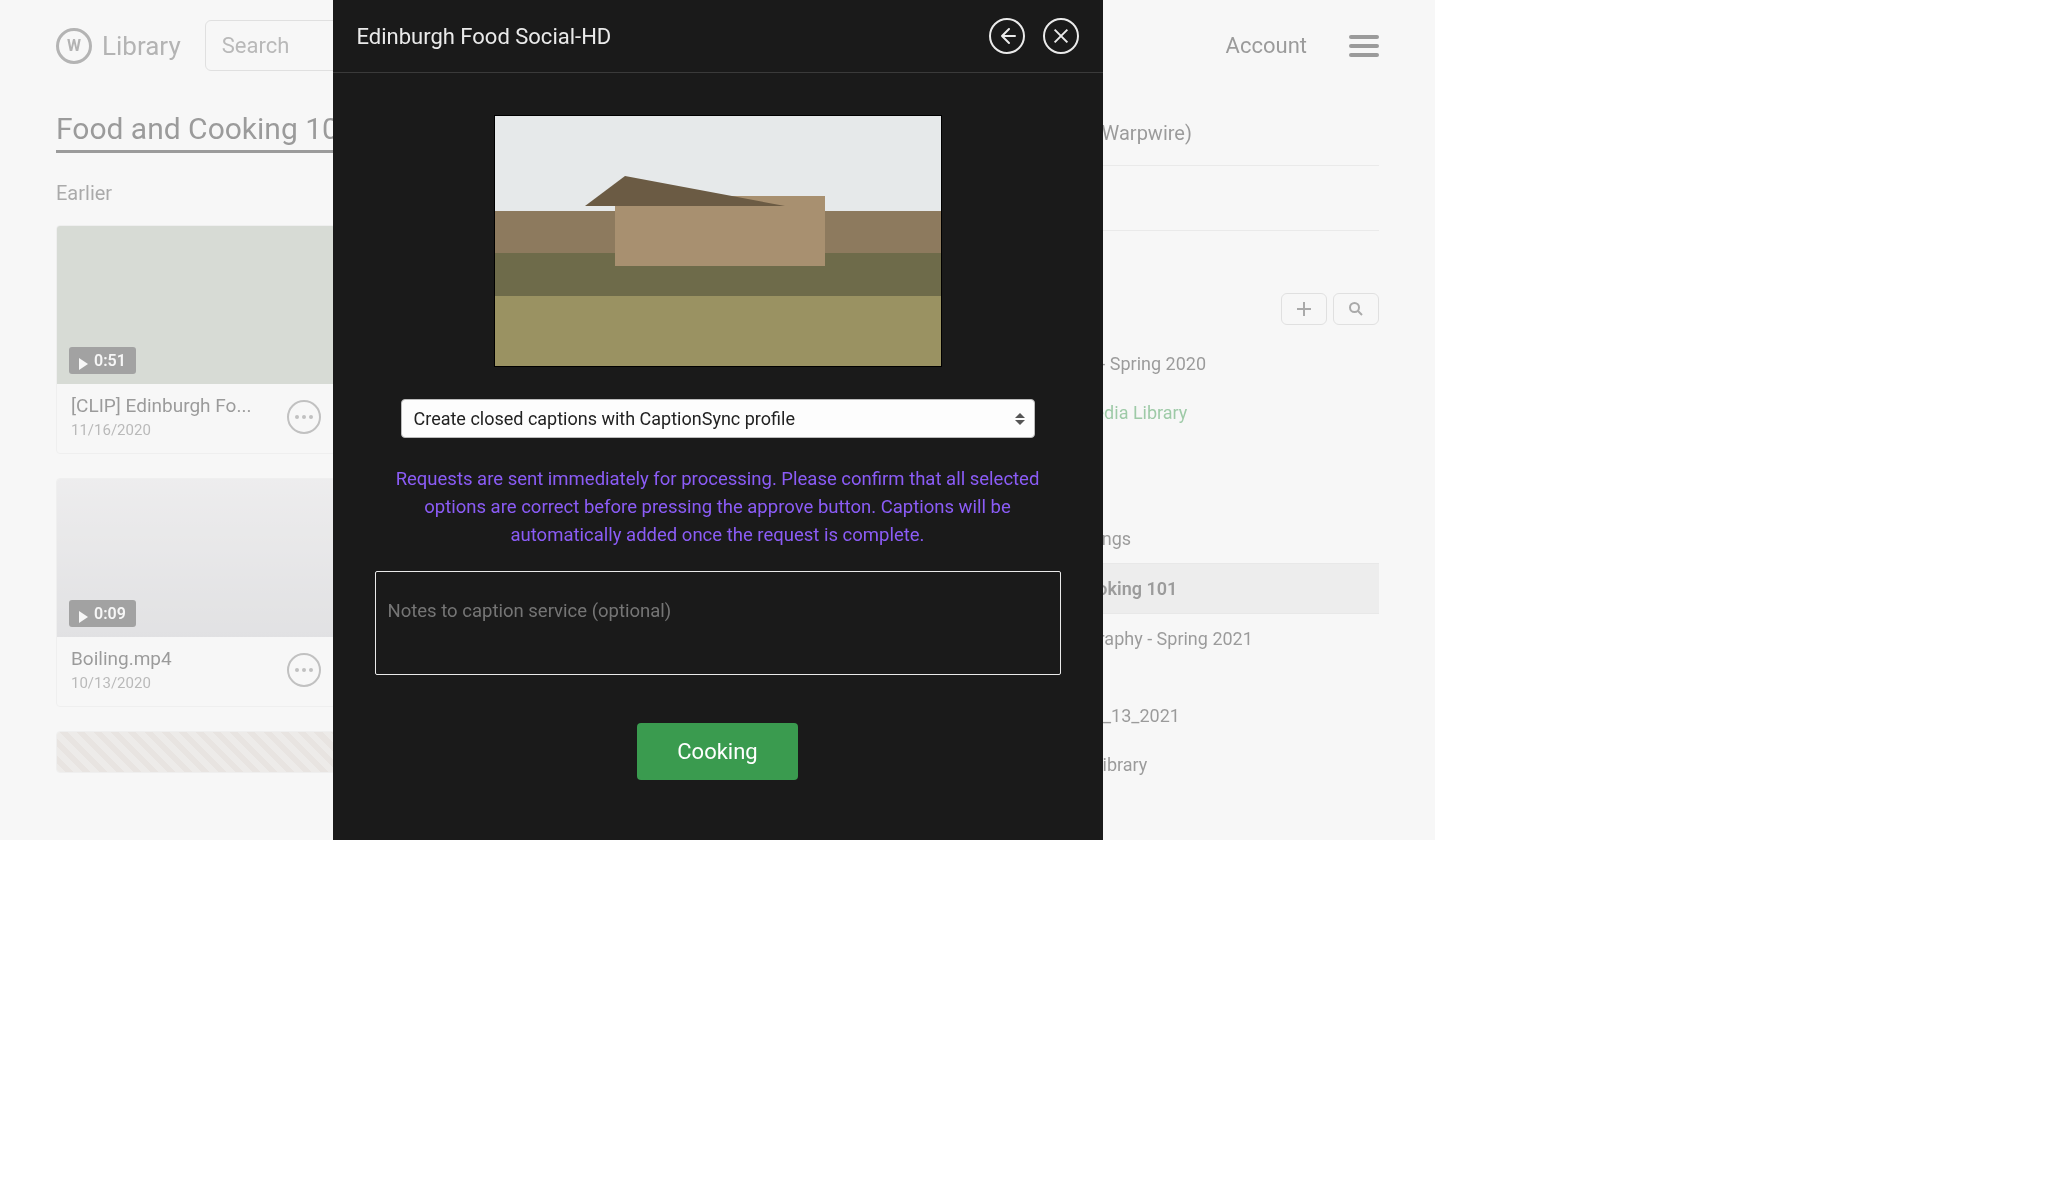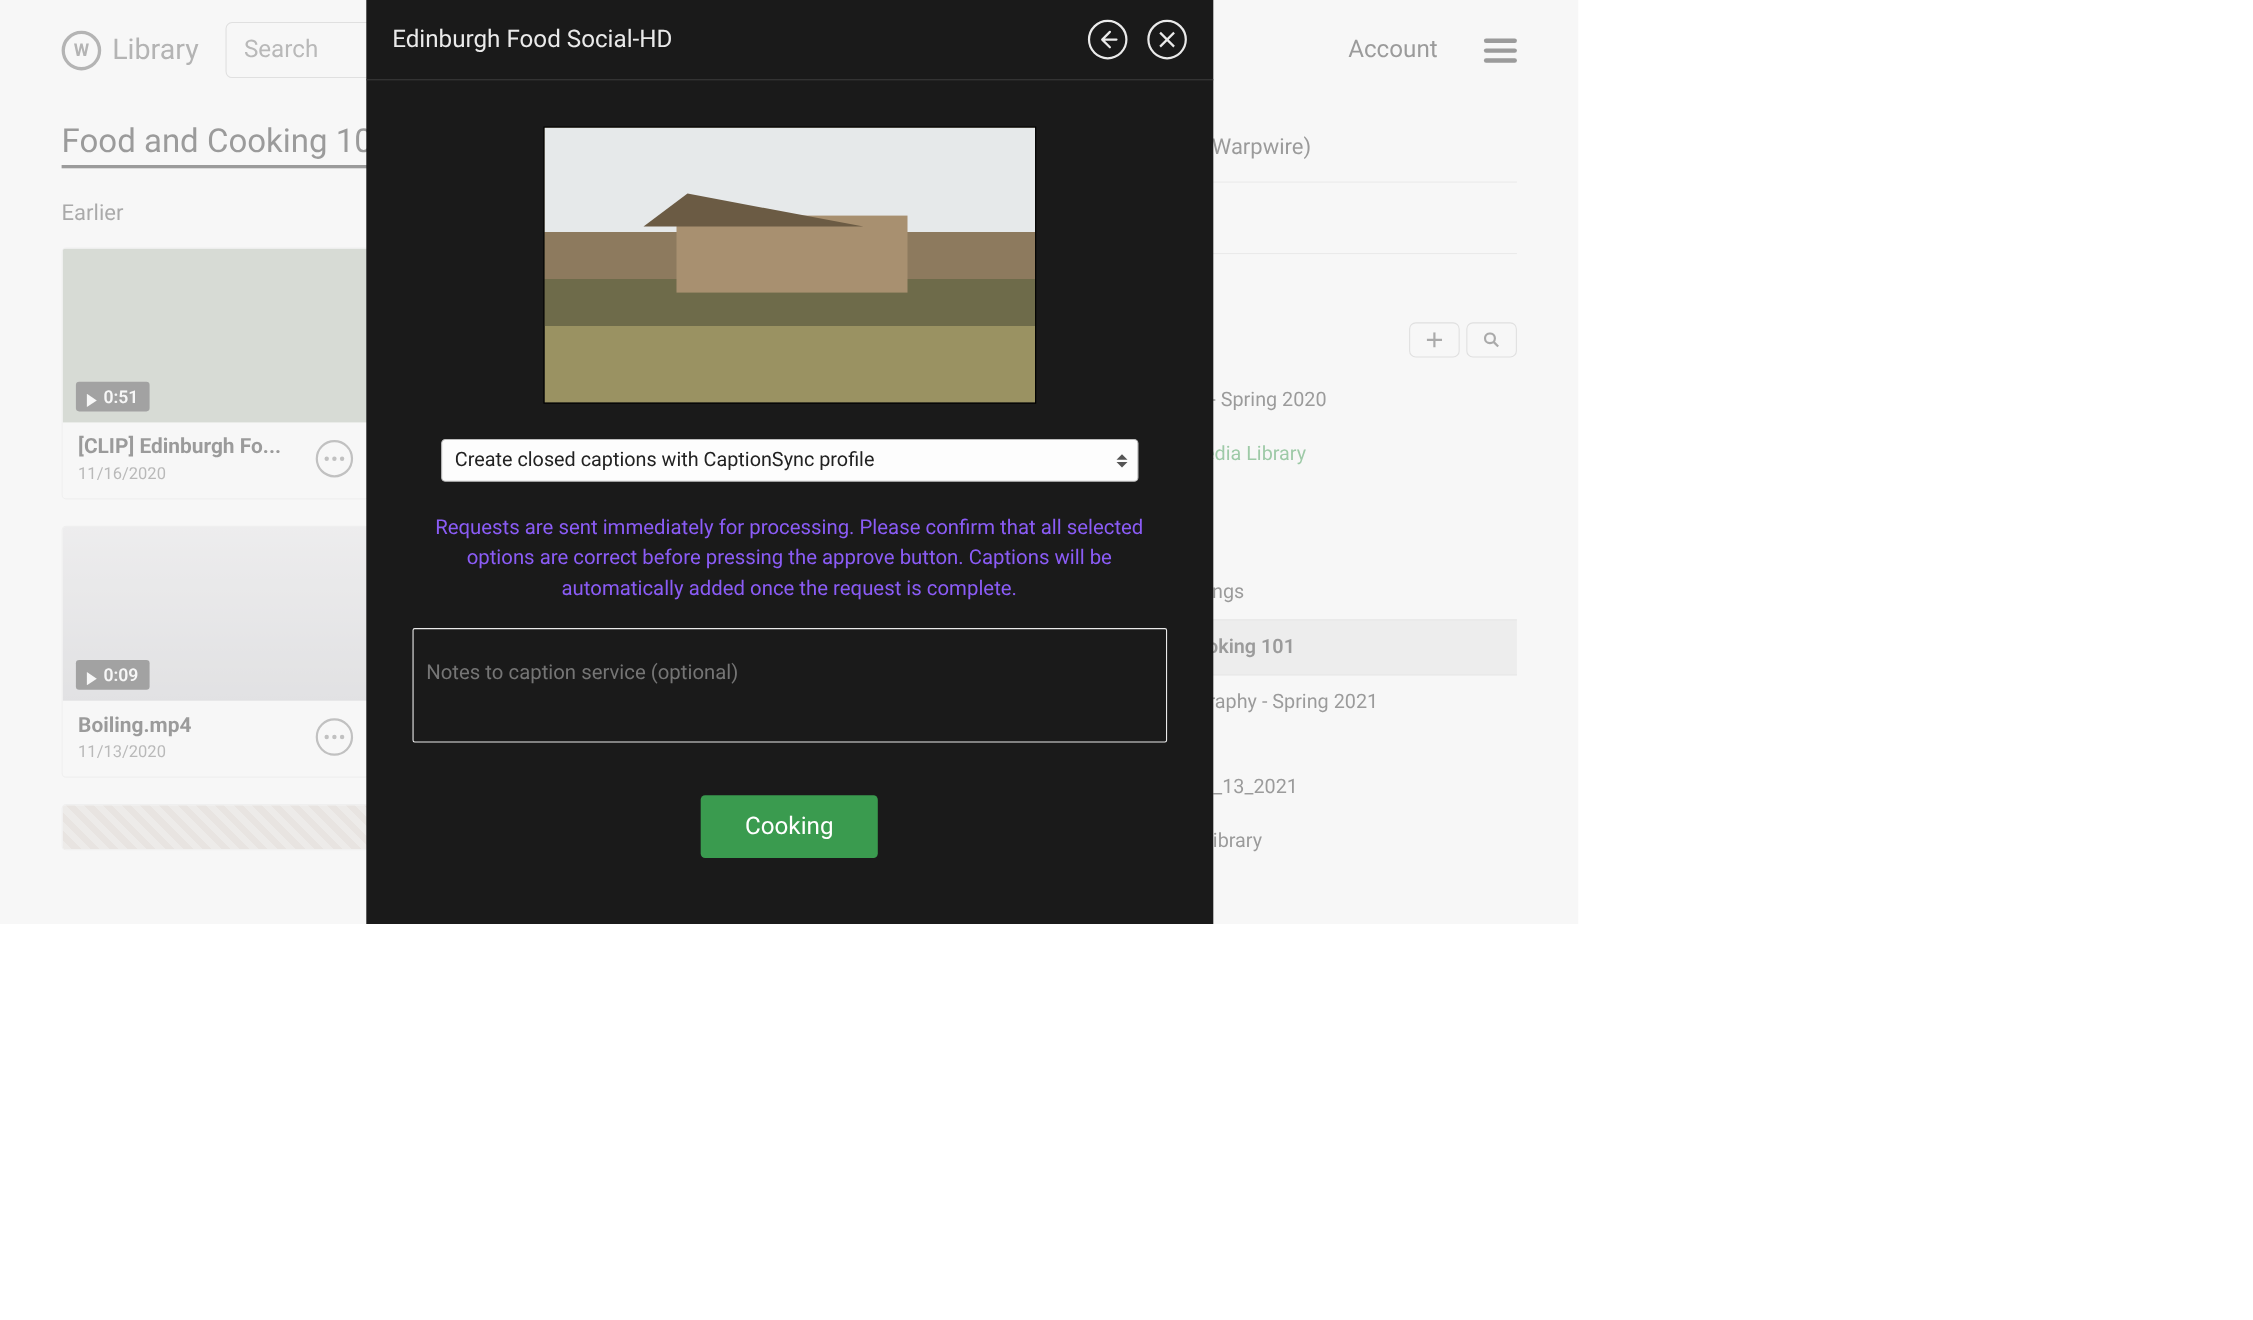--- a/index.html
+++ b/index.html
@@ -88,21 +88,21 @@
     background: #444; color: #fff;
     font-size: 16px; font-weight: 600;
     padding: 4px 10px; border-radius: 3px;
     display:flex; align-items:flex-end; gap:6px;
   }
   .play-tri { width:0; height:0; border-left:9px solid #fff; border-top:6px solid transparent; border-bottom:6px solid transparent; }
   .card-meta {
     display:flex; align-items:center; justify-content:space-between;
     padding: 10px 14px 14px;
   }
-  .card-title { font-size: 19px; font-weight: 700; color:#333; white-space:nowrap; overflow:hidden; text-overflow:ellipsis; max-width:200px; }
+  .card-title { font-size: 19px; font-weight: 400; color:#333; white-space:nowrap; overflow:hidden; text-overflow:ellipsis; max-width:200px; }
   .card-date { font-size: 15px; color:#777; margin-top:4px; }
   .more-btn {
     width:34px; height:34px; border:2px solid #888; border-radius:50%;
     display:flex; align-items:center; justify-content:center; gap:3px;
   }
   .more-btn i { width:4px; height:4px; background:#888; border-radius:50%; display:block; }
 
   
   .side-col { width: 360px; padding-top: 10px; }
   .side-support { font-size: 20px; color:#333; padding: 20px 0; border-bottom:1px solid #e3e3e3; }
@@ -287,21 +287,21 @@
         <div class="video-card">
           <div class="thumb t2">
             <div class="duration-pill">
               <span class="play-tri"></span>
               <span>0:09</span>
             </div>
           </div>
           <div class="card-meta">
             <div>
               <div class="card-title">Boiling.mp4</div>
-              <div class="card-date">11/13/2020</div>
+              <div class="card-date">10/13/2020</div>
             </div>
             <div class="more-btn">
                 <i></i>
                 <i></i>
                 <i></i>
               </div>
           </div>
         </div>
 
         <div class="video-card">

